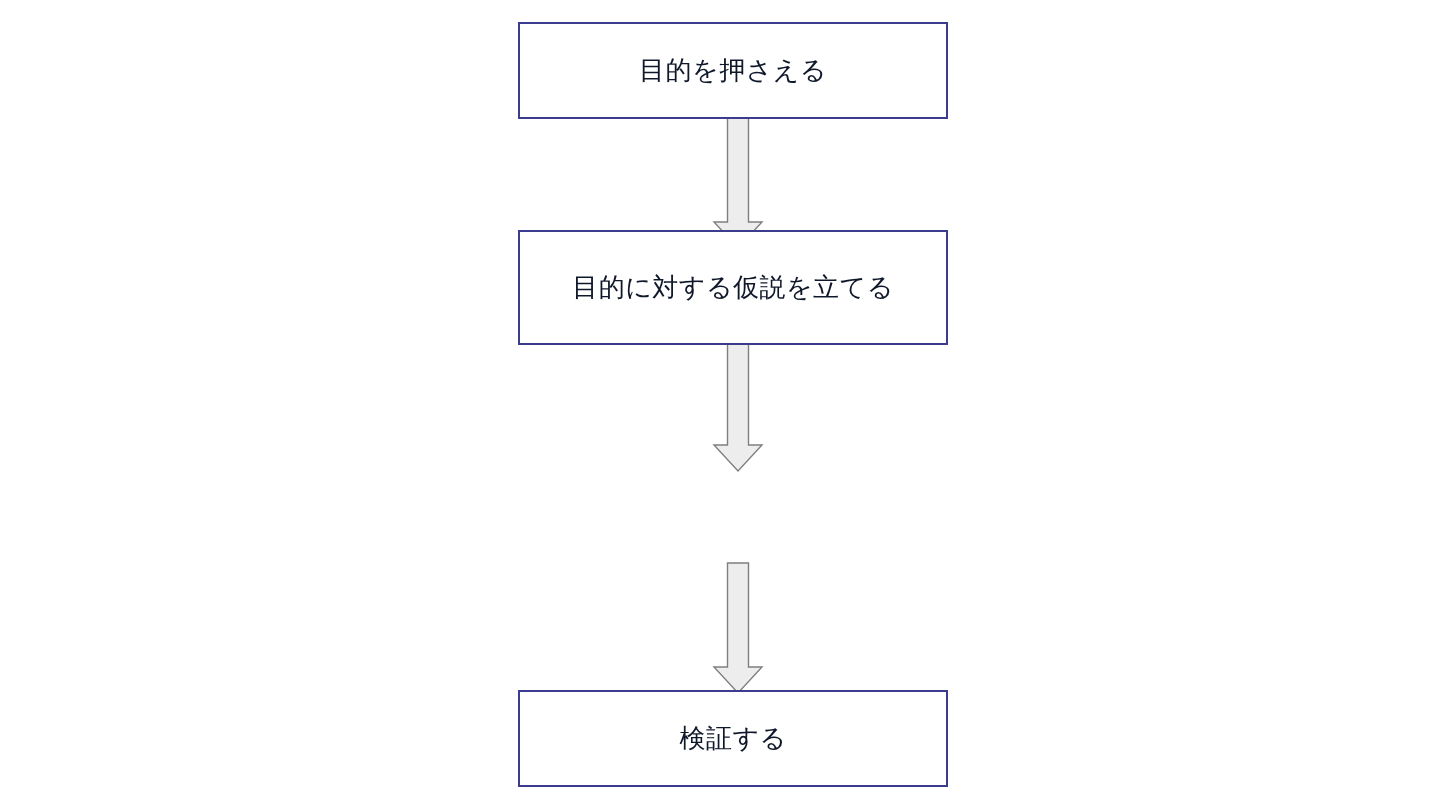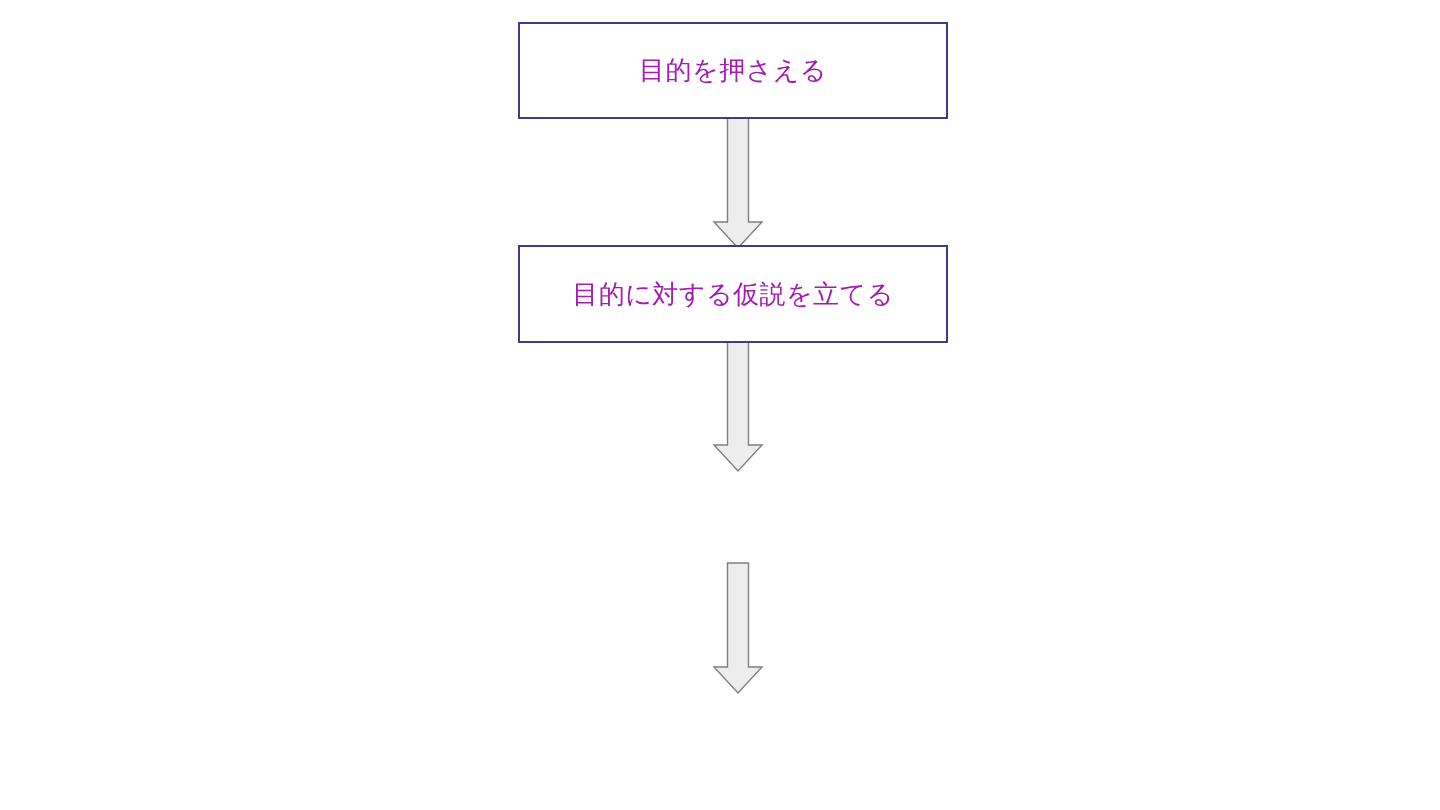--- a/index.html
+++ b/index.html
@@ -33,29 +33,29 @@
     background: #ffffff;
     border: 2px solid #3b3b8f;
     display: flex;
     align-items: center;
     justify-content: center;
     z-index: 3;
   }
   .node-label {
     font-size: 26px;
     line-height: 1.25;
-    color: #a21caf;
+    color: #0f172a;
     letter-spacing: 0.5px;
     text-align: right;
     white-space: nowrap;
     font-weight: 400;
   }
 
   #node-0 { top: 22px;  height: 97px; }
-  #node-1 { top: 245px; height: 98px; }
+  #node-1 { top: 230px; height: 115px; }
   #node-2 { top: 468px; height: 97px; }
   #node-3 { top: 690px; height: 97px; }
 
   
   .connector {
     position: absolute;
     left: 712px;
     width: 52px;
     z-index: 1;
   }
@@ -94,14 +94,17 @@
     </svg>
   </div>
 
 
   <div class="connector" id="conn-2">
     <svg viewBox="0 0 52 131" preserveAspectRatio="none">
       <path d="M 15.5 0 L 36.5 0 L 36.5 104 L 50 104 L 26 130 L 2 104 L 15.5 104 Z" fill="#ededed" stroke="#7f7f7f" stroke-width="1.4" stroke-linejoin="miter" vector-effect="non-scaling-stroke"></path>
     </svg>
   </div>
 
+  <div class="node" id="node-3">
+    <span class="node-label">検証する</span>
+  </div>
 
 </div>
 
 </body></html>

